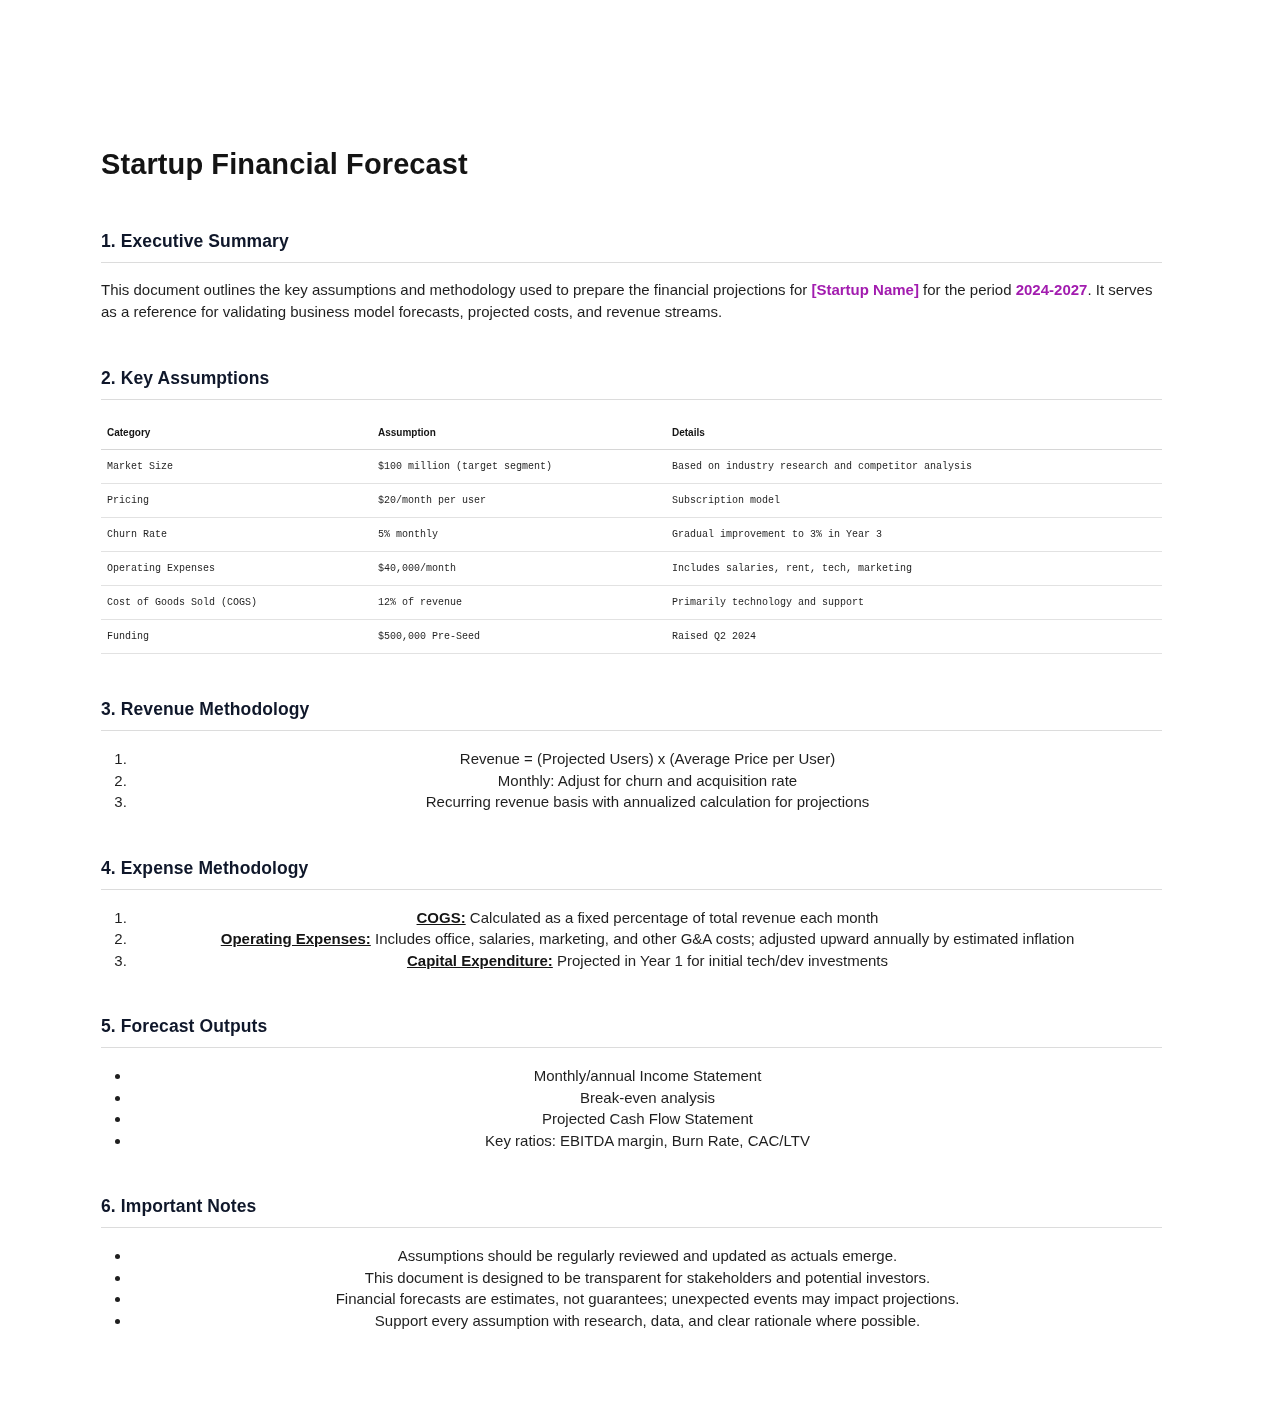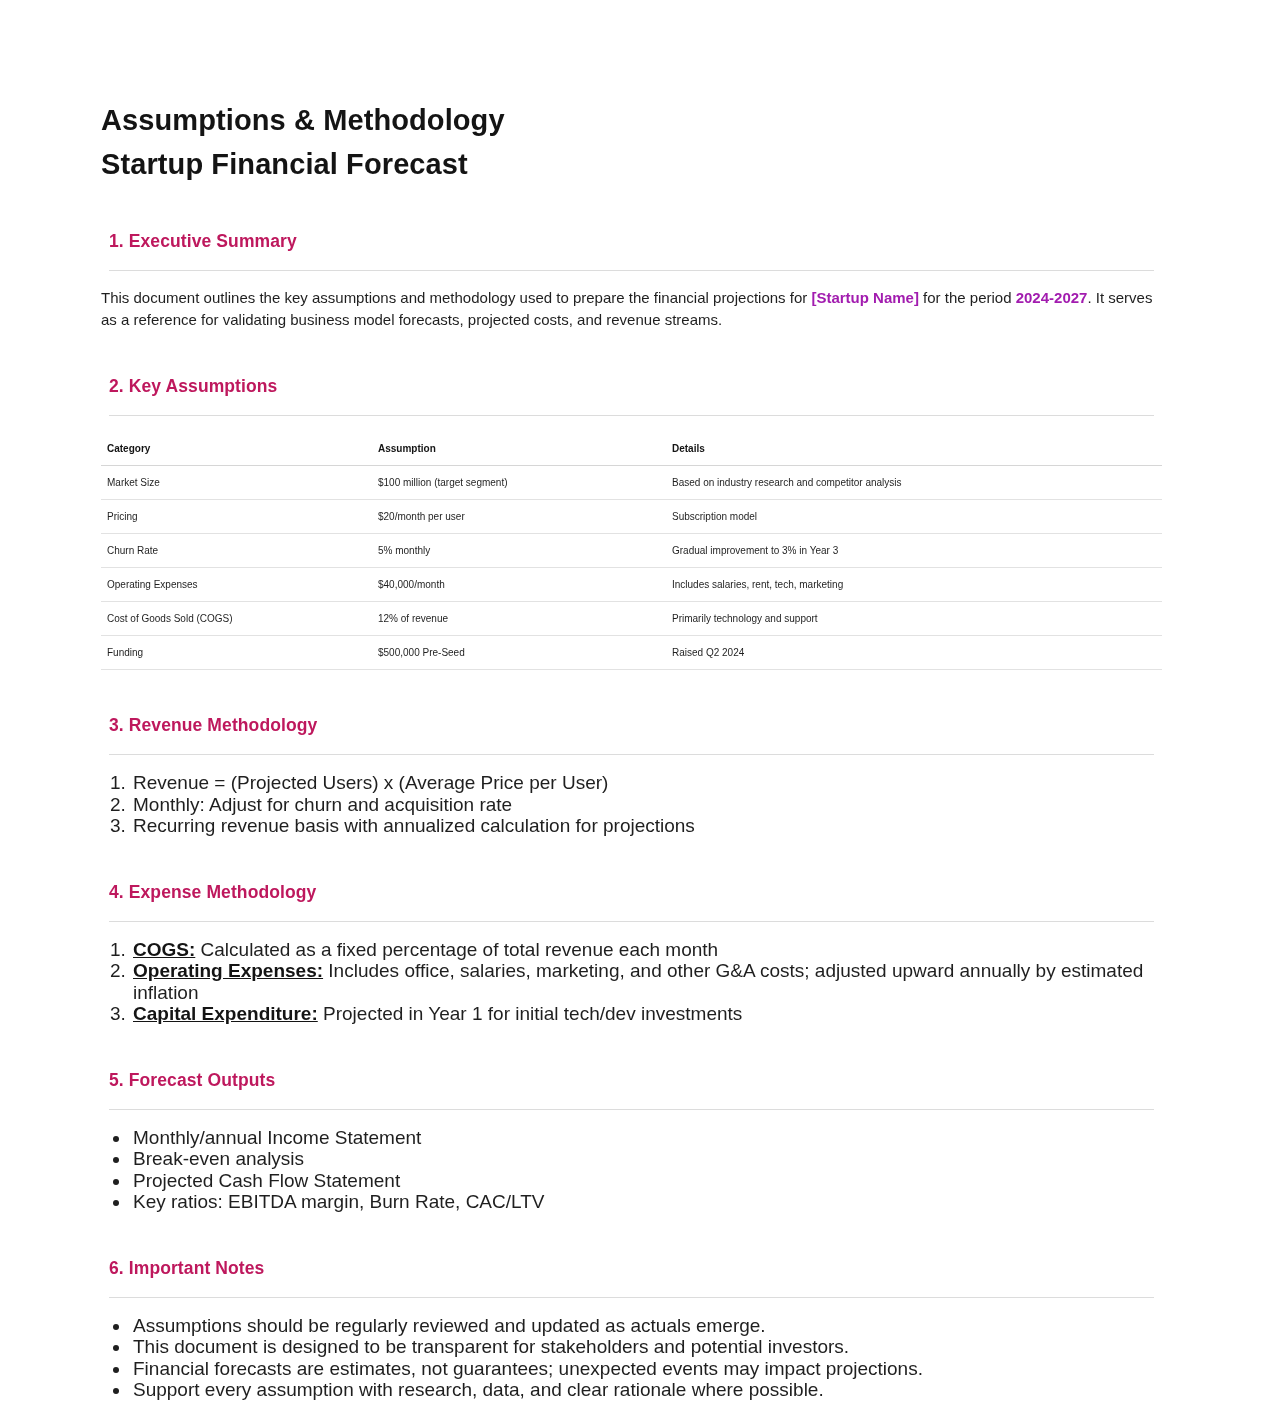--- a/index.html
+++ b/index.html
@@ -24,23 +24,23 @@
     margin: 0;
     color: #141414;
     letter-spacing: 0.1px;
   }
   .section {
     margin-top: 45px;
   }
   .section-heading {
     font-size: 17.5px;
     font-weight: 700;
-    color: #be185d;
-    margin: 8px;
-    padding-bottom: 18px;
+    color: #0f172a;
+    margin: 0;
+    padding-bottom: 10px;
     border-bottom: 1px solid #dcdcdc;
     letter-spacing: 0.1px;
   }
   .body-paragraph {
     margin: 16px 0 0 0;
     font-size: 15px;
     line-height: 22px;
     color: #1f1f1f;
   }
   .body-paragraph strong { font-weight: 700; color: #a21caf; }
@@ -56,41 +56,43 @@
     text-align: left;
     font-weight: 700;
     color: #141414;
     padding: 14px 6px 11px 6px;
     border-bottom: 1px solid #d6d6d6;
   }
   table.assumptions-table td {
     padding: 11px 6px;
     border-bottom: 1px solid #e2e2e2;
     color: #1f1f1f;
+    font-family: Liberation Mono, monospace;
   }
 
   ol.method-list, ul.bullet-list {
     margin: 17px 0 0 0;
     padding-left: 30px;
-    font-size: 19px;
+    font-size: 15px;
+    text-align: center;
   }
   ol.method-list li, ul.bullet-list li {
     line-height: 21.5px;
     padding-left: 2px;
   }
   ol.method-list li strong { font-weight: 700; color: #141414; text-decoration: underline; }
   ul.bullet-list { list-style-type: disc; }
 </style>
 </head>
 <body>
 
 <div class="page">
 
   <h1 class="doc-title">
-    <span>Assumptions &amp; Methodology</span><br>
+    <br>
     <span>Startup Financial Forecast</span>
   </h1>
 
   <div class="section">
     <h2 class="section-heading">1. Executive Summary</h2>
     <p class="body-paragraph"><span>This document outlines the key assumptions and methodology used to prepare the financial projections for </span><strong>[Startup Name]</strong><span> for the period </span><strong>2024-2027</strong><span>. It serves as a reference for validating business model forecasts, projected costs, and revenue streams.</span></p>
   </div>
 
   <div class="section">
     <h2 class="section-heading">2. Key Assumptions</h2>

